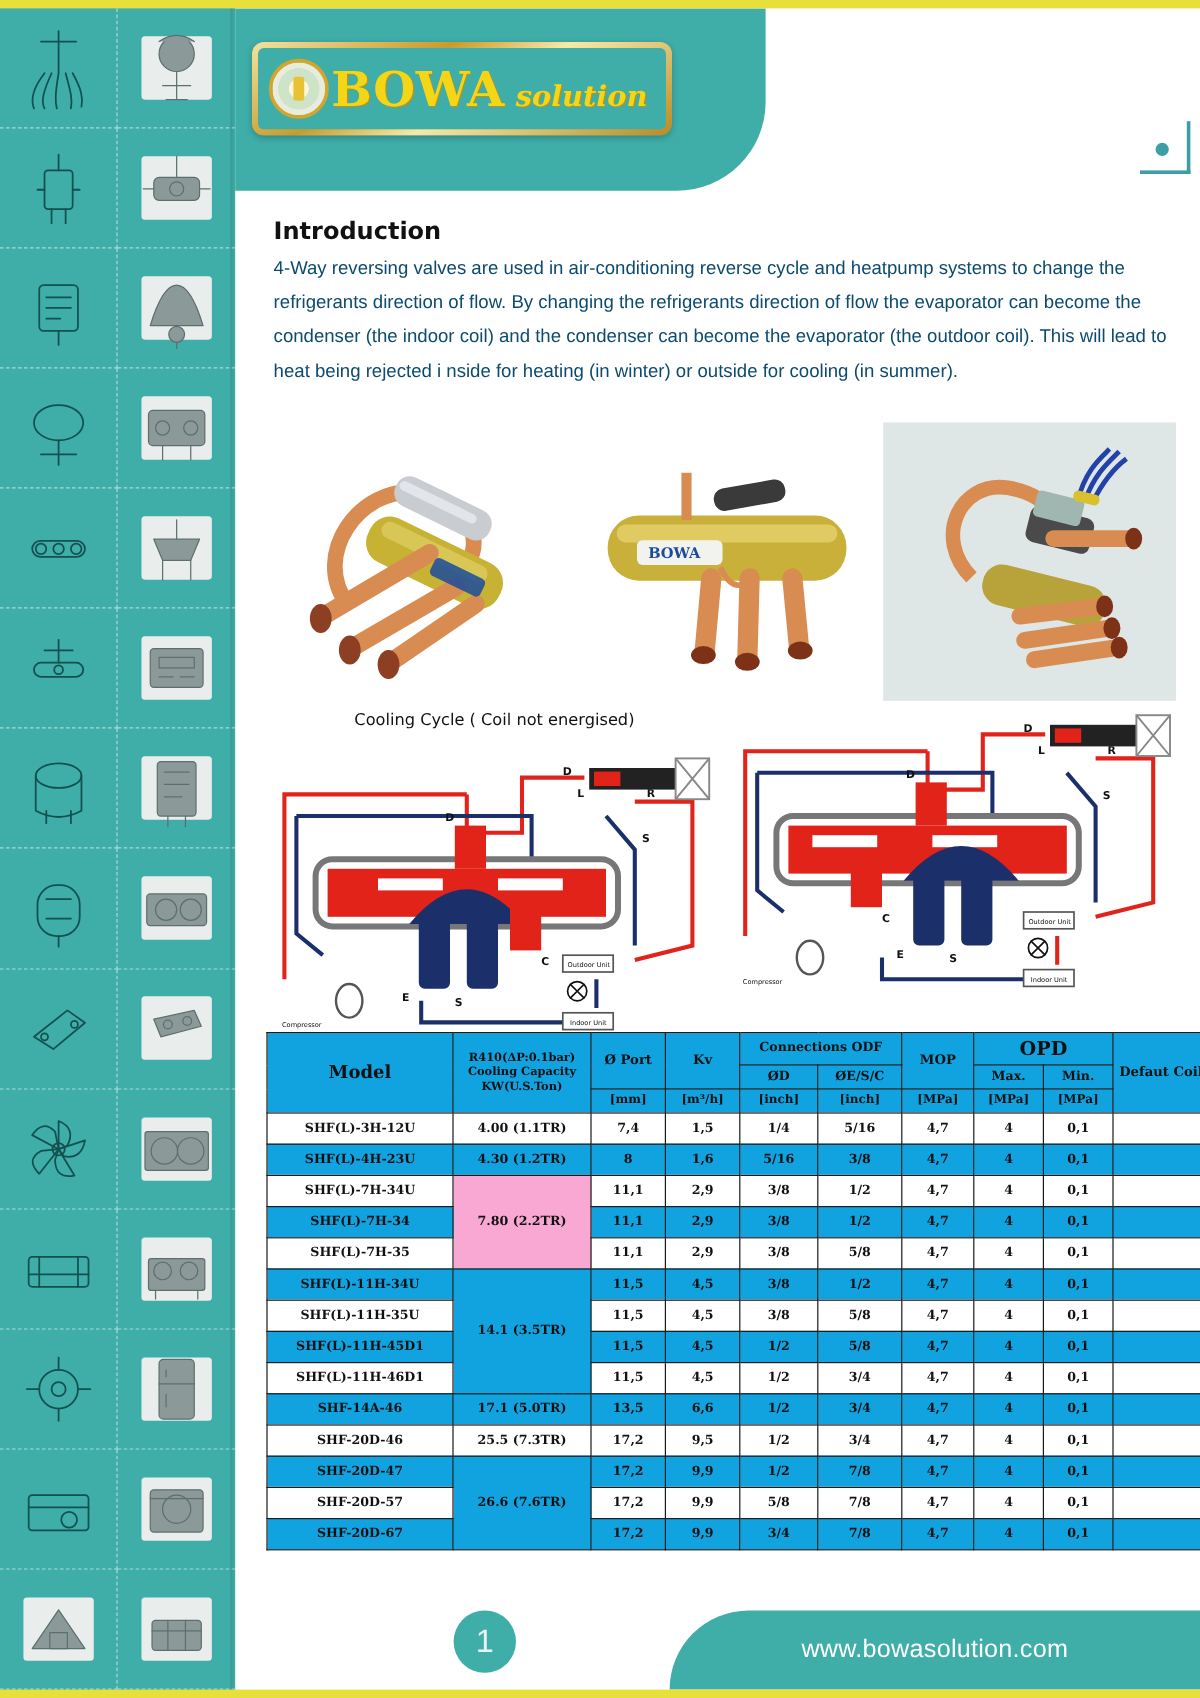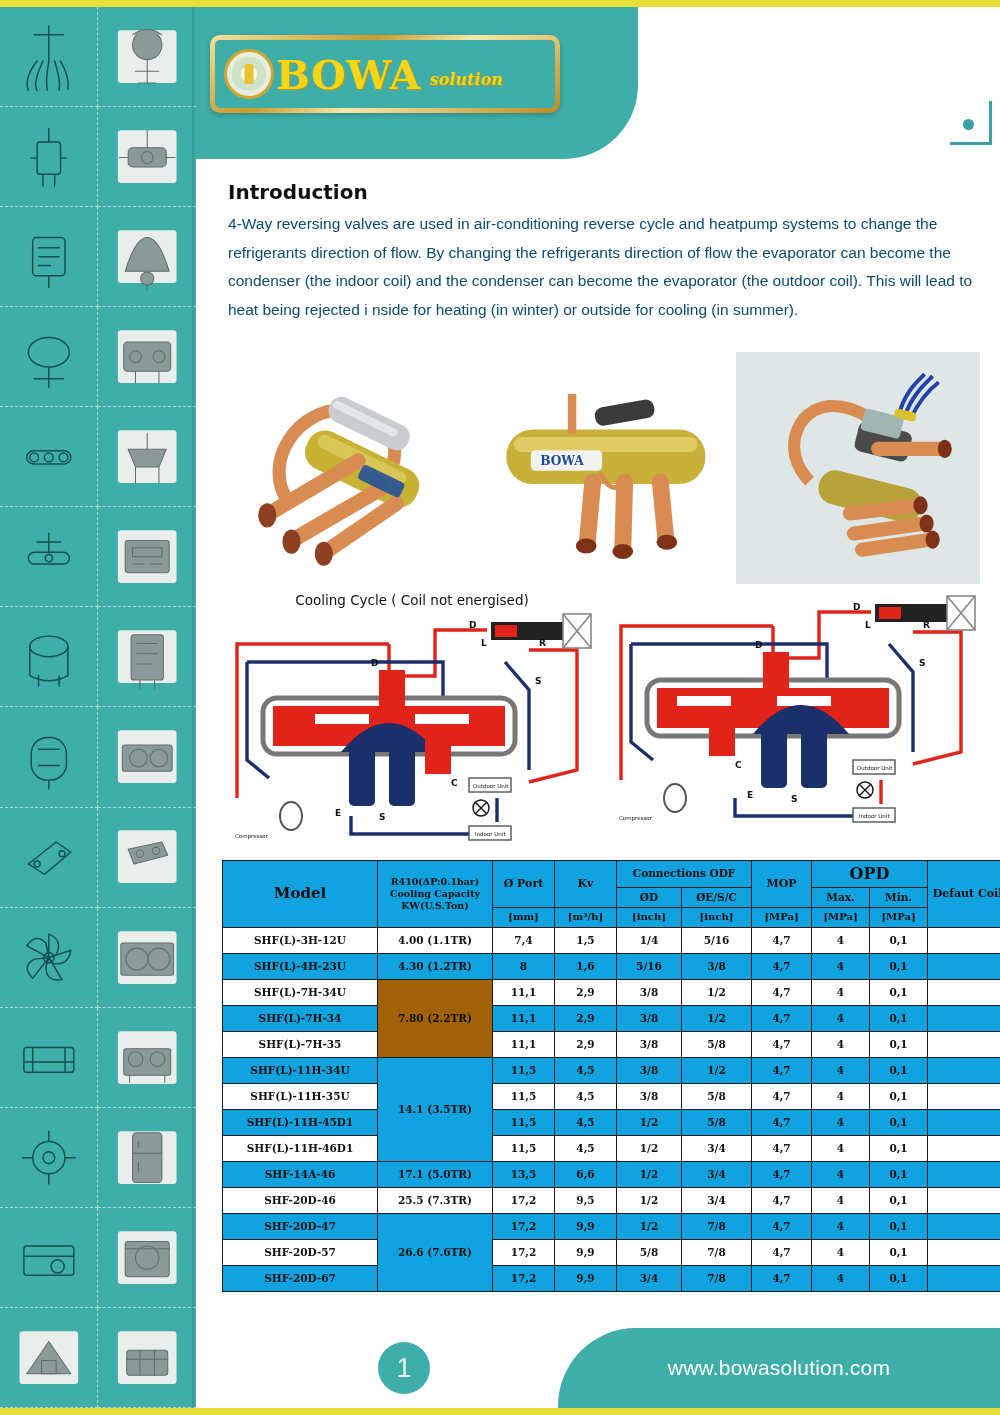--- a/index.html
+++ b/index.html
@@ -70,21 +70,21 @@
     width: 9px; height: 20px; transform: translate(-50%,-50%);
     background: #e8c232; border-radius: 2px;
   }
   .logo-main {
     font-family: "DejaVu Serif", serif; font-weight: 700; font-size: 40px;
     color: #f5d616; letter-spacing: .5px; margin-left: 2px;
     text-shadow: 1px 1px 0 #b8941a;
   }
   .logo-sub {
     font-family: "DejaVu Serif", serif; font-weight: 700; font-style: italic;
-    font-size: 16px; color: #f5d616; margin-left: 9px; margin-top: 10px;
+    font-size: 24px; color: #f5d616; margin-left: 9px; margin-top: 10px;
     text-shadow: 1px 1px 0 #b8941a;
   }
   .page-title {
     position: absolute; top: 98px; right: 42px;
     font-size: 29px; color: #3d9fa6; white-space: nowrap;
   }
   .title-dot {
     position: absolute; top: 112px; right: 26px;
     width: 11px; height: 11px; border-radius: 50%; background: #3d9fa6;
   }
@@ -115,21 +115,21 @@
   .photo-3 { background: #dfe7e6; }
 
   
   .cycles {
     position: absolute; top: 592px; left: 228px; width: 752px; height: 260px; z-index: 9;
     display: flex; gap: 16px;
   }
   .cycle { flex: 1; position: relative; }
   .cycle-cap {
     font-family: "DejaVu Sans", sans-serif; font-size: 13.5px; color: #111;
-    text-align: center; margin-bottom: 2px; white-space: nowrap;
+    text-align: center; margin-bottom: 20px; white-space: nowrap;
   }
   .cycle svg { width: 100%; height: 232px; display: block; }
 
   
   .spec-wrap { position: absolute; top: 860px; left: 222px; width: 762px; z-index: 9; }
   table.spec {
     width: 100%; border-collapse: collapse;
     font-family: "DejaVu Serif", serif; font-weight: 700;
     color: #111; table-layout: fixed;
   }
@@ -142,21 +142,21 @@
   table.spec tbody td { font-size: 10.5px; height: 26px; padding: 0 1px; }
   tr.band td { background: #11a2e0; }
   tr.plain td { background: #ffffff; }
   td.model-c { font-size: 11px; }
   td.cap-c { font-size: 11px; }
   .u { font-size: 9px; }
 
   
   .footer { position: absolute; bottom: 7px; left: 196px; width: 804px; height: 78px; z-index: 10; }
   .footer-band {
-    position: absolute; right: 0; bottom: 0; width: 442px; height: 80px;
+    position: absolute; right: 0; bottom: 0; width: 442px; height: 66px;
     background: #3fada8; border-top-left-radius: 78px;
     display: flex; align-items: center; justify-content: center;
   }
   .footer-url { color: #fff; font-size: 21px; letter-spacing: .2px; }
   .page-num {
     position: absolute; bottom: 14px; left: 182px;
     width: 52px; height: 52px; border-radius: 50%; background: #3fada8;
     display: flex; align-items: center; justify-content: center;
     color: #e6f3f2; font-size: 27px;
   }
@@ -765,21 +765,21 @@
           <td>1,6</td>
           <td>5/16</td>
           <td>3/8</td>
           <td>4,7</td>
           <td>4</td>
           <td>0,1</td>
           <td></td>
         </tr>
         <tr class="plain">
           <td class="model-c">SHF(L)-7H-34U</td>
-          <td class="cap-c" rowspan="3" style="background: #a16207;">7.80 (2.2TR)</td>
+          <td class="cap-c" rowspan="3" style="background: #f9a8d4;">7.80 (2.2TR)</td>
           <td>11,1</td>
           <td>2,9</td>
           <td>3/8</td>
           <td>1/2</td>
           <td>4,7</td>
           <td>4</td>
           <td>0,1</td>
           <td></td>
         </tr>
         <tr class="band">

